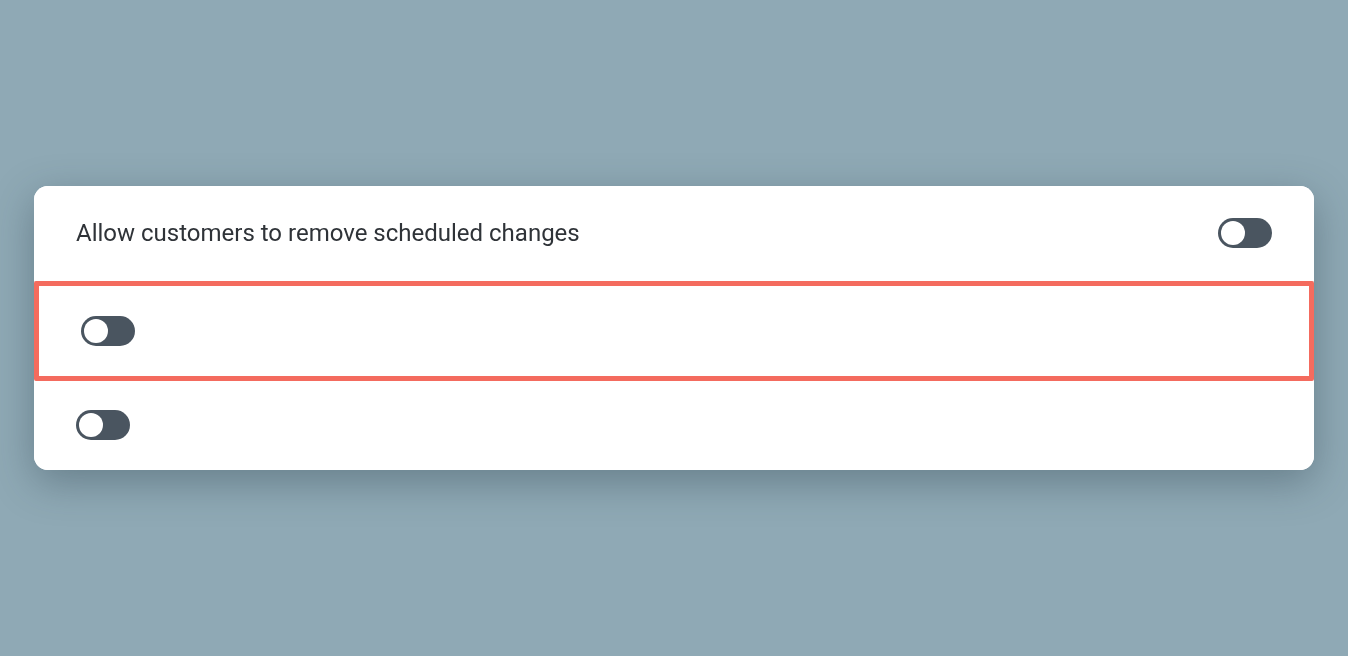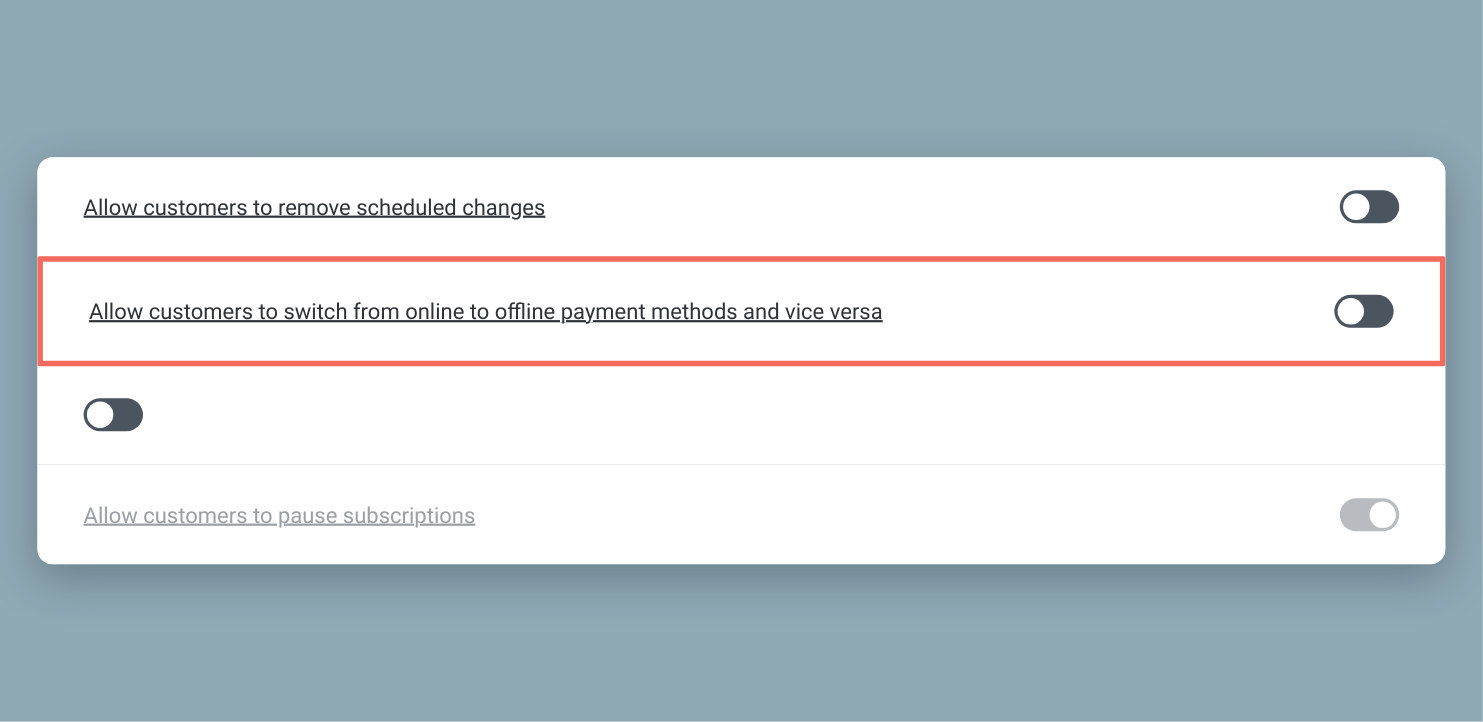--- a/index.html
+++ b/index.html
@@ -40,25 +40,24 @@
       border-bottom: none;
     }
     .row.highlighted {
       border: 5px solid #f46b5e;
       border-radius: 2px;
       margin: -1px 0;
       position: relative;
       z-index: 2;
     }
     .row-label {
-      font-size: 20px;
+      font-size: 24px;
       color: #2f3338;
       line-height: 1.45;
       max-width: 900px;
-      text-decoration: underline;
     }
     .row.disabled .row-label {
       color: #9aa0a6;
     }
     .toggle {
       width: 54px;
       height: 30px;
       border-radius: 15px;
       position: relative;
       flex-shrink: 0;
@@ -93,33 +92,26 @@
 
     <div class="row">
       <div class="row-label">Allow customers to remove scheduled changes</div>
       <div class="toggle on">
         <div class="knob"></div>
       </div>
     </div>
 
 
     <div class="row highlighted">
-      <div class="row-label">Allow customers to switch from online to offline payment methods and vice versa</div>
       <div class="toggle on">
         <div class="knob"></div>
       </div>
     </div>
 
     <div class="row">
       <div class="toggle on">
         <div class="knob"></div>
       </div>
     </div>
 
-    <div class="row disabled">
-      <div class="row-label">Allow customers to pause subscriptions</div>
-      <div class="toggle off">
-        <div class="knob"></div>
-      </div>
-    </div>
 
   </div>
 </div>
 
 </body></html>

